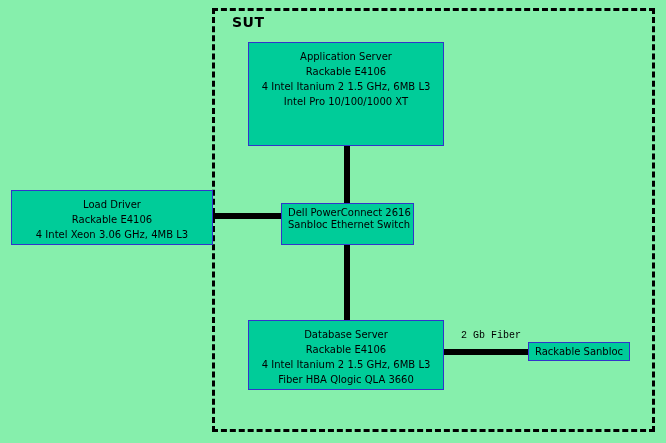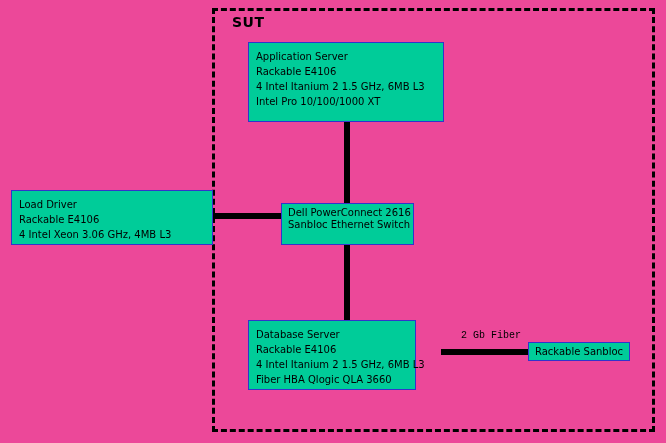--- a/index.html
+++ b/index.html
@@ -4,23 +4,24 @@
 <style>
   html, body {
     margin: 0;
     padding: 0;
     background: #ffffff;
   }
   #canvas {
     position: relative;
     width: 666px;
     height: 443px;
-    background: #ec4899;
+    background: #86efac;
     font-family: "DejaVu Sans", sans-serif;
     overflow: hidden;
+    text-align: center;
   }
 
   
   .sut-boundary {
     position: absolute;
     left: 212px;
     top: 8px;
     width: 443px;
     height: 424px;
     border: 3px dashed #000000;
@@ -49,26 +50,26 @@
     z-index: 5;
   }
   .node .line {
     font-size: 10px;
     line-height: 15px;
     color: #000000;
     white-space: nowrap;
     font-family: "DejaVu Sans", sans-serif;
   }
 
-  #node-app-server   { left: 248px; top: 42px;  width: 196px; height: 80px; }
+  #node-app-server   { left: 248px; top: 42px;  width: 196px; height: 104px; }
   #node-load-driver  { left: 11px;  top: 190px; width: 202px; height: 55px; }
   #node-switch       { left: 281px; top: 203px; width: 133px; height: 42px;
                        padding: 3px 6px 2px 6px; }
   #node-switch .line { line-height: 12px; }
-  #node-database     { left: 248px; top: 320px; width: 168px; height: 70px; }
+  #node-database     { left: 248px; top: 320px; width: 196px; height: 70px; }
   #node-sanbloc      { left: 528px; top: 342px; width: 102px; height: 19px;
                        padding: 2px 6px 2px 6px; }
   #node-sanbloc .line{ line-height: 14px; }
 
   
   .link {
     position: absolute;
     background: #000000;
     z-index: 2;
   }

